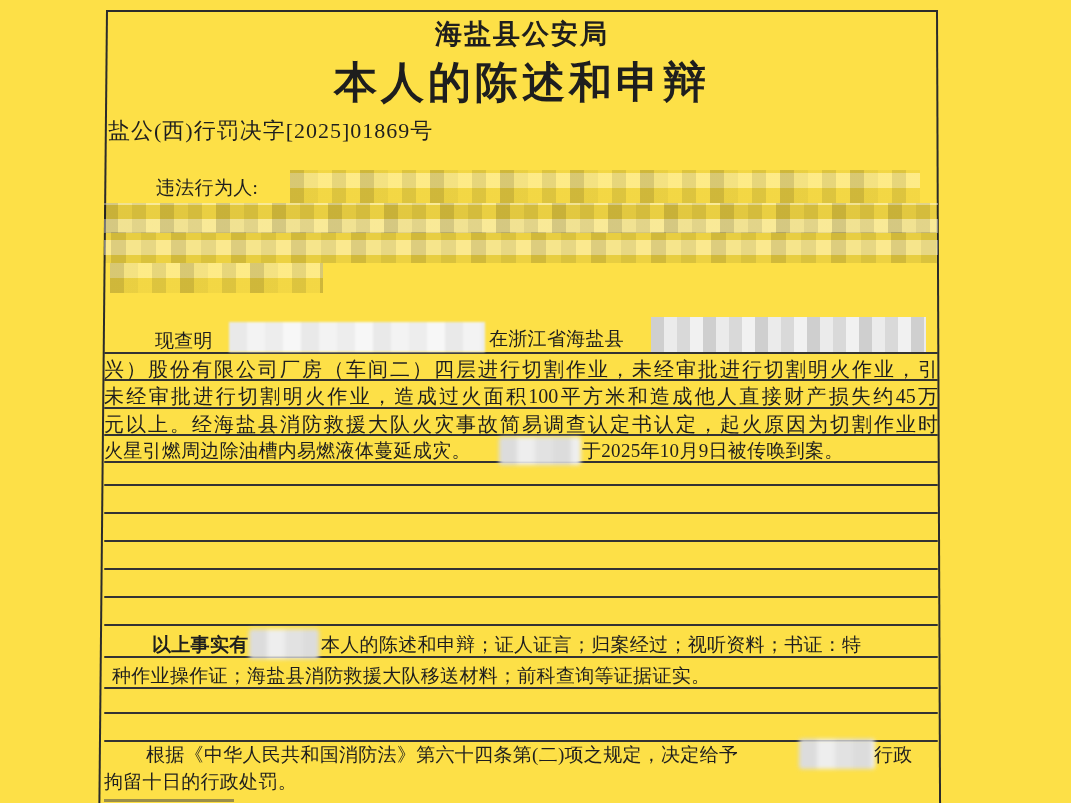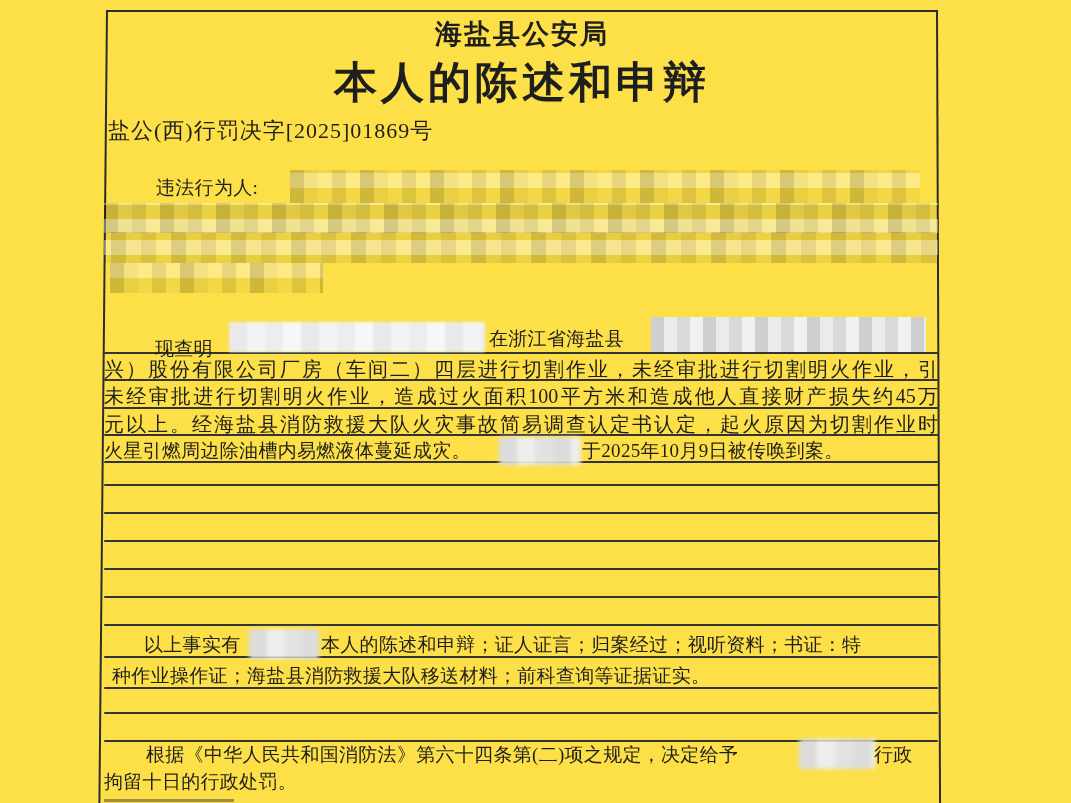--- a/index.html
+++ b/index.html
@@ -84,34 +84,34 @@
   <div class="abs rule" style="top:512px;"></div>
   <div class="abs rule" style="top:540px;"></div>
   <div class="abs rule" style="top:568px;"></div>
   <div class="abs rule" style="top:596px;"></div>
   <div class="abs rule" style="top:624px;"></div>
   <div class="abs rule" style="top:656px;"></div>
   <div class="abs rule" style="top:687px;"></div>
   <div class="abs rule" style="top:712px;"></div>
   <div class="abs rule" style="top:740px;"></div>
 
-  <div class="abs t" style="left:155px;top:336px;">现查明</div>
+  <div class="abs t" style="left:155px;top:328px;">现查明</div>
   <div class="mz mz-light" style="left:229px;top:322px;width:256px;height:30px;"></div>
   <div class="abs t" style="left:489px;top:326px;">在浙江省海盐县</div>
   <div class="mz mz-stripe" style="left:651px;top:317px;width:275px;height:35px;"></div>
 
   <div class="abs fill" style="top:356px;">兴）股份有限公司厂房（车间二）四层进行切割作业，未经审批进行切割明火作业，引</div>
   <div class="abs fill" style="top:383px;">未经审批进行切割明火作业，造成过火面积100平方米和造成他人直接财产损失约45万</div>
   <div class="abs fill" style="top:411px;">元以上。经海盐县消防救援大队火灾事故简易调查认定书认定，起火原因为切割作业时</div>
 
   <div class="abs t" style="left:104px;top:438px;">火星引燃周边除油槽内易燃液体蔓延成灾。</div>
   <div class="mz mz-soft" style="left:499px;top:437px;width:82px;height:28px;"></div>
   <div class="abs t" style="left:582px;top:438px;">于2025年10月9日被传唤到案。</div>
 
-  <div class="abs t" style="left:144px;top:632px;">以上事实有</div>
+  <div class="abs t" style="left:152px;top:632px;font-weight:bold;">以上事实有</div>
   <div class="mz mz-soft" style="left:249px;top:629px;width:70px;height:30px;"></div>
   <div class="abs t" style="left:321px;top:632px;">本人的陈述和申辩；证人证言；归案经过；视听资料；书证：特</div>
   <div class="abs t" style="left:104px;top:663px;margin-left:8px;">种作业操作证；海盐县消防救援大队移送材料；前科查询等证据证实。</div>
 
   <div class="abs t" style="left:146px;top:742px;">根据《中华人民共和国消防法》第六十四条第(二)项之规定，决定给予</div>
   <div class="mz mz-soft" style="left:799px;top:739px;width:76px;height:30px;"></div>
   <div class="abs t" style="left:874px;top:742px;">行政</div>
   <div class="abs t" style="left:104px;top:769px;">拘留十日的行政处罚。</div>
 
   <div class="abs smudge"></div>

